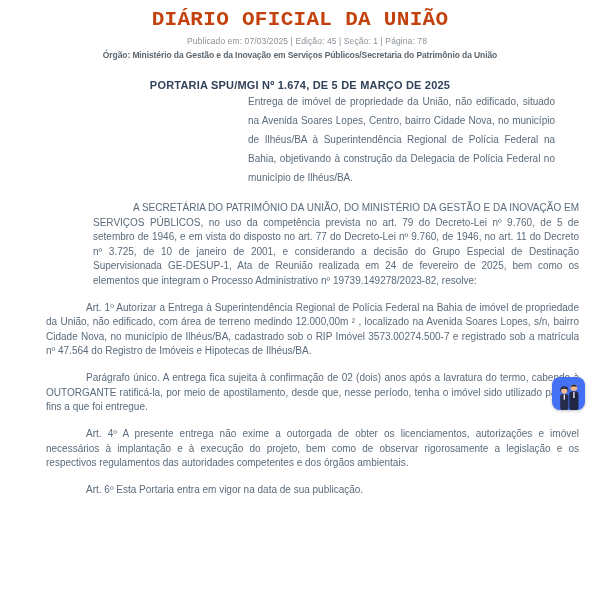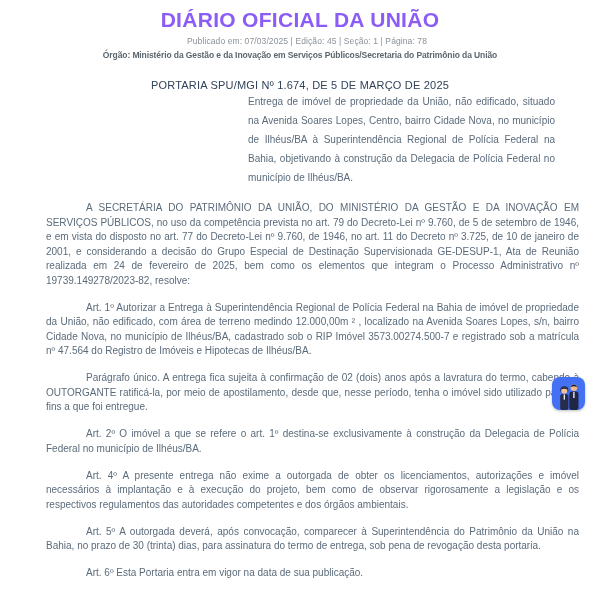--- a/index.html
+++ b/index.html
@@ -10,26 +10,26 @@
     overflow: hidden;
     position: relative;
     font-family: "Liberation Sans", sans-serif;
     -webkit-font-smoothing: antialiased;
   }
 
   
   .dou-header { padding-top: 8px; text-align: center; }
   .dou-title {
     margin: 0;
-    font-family: Liberation Sans, sans-serif;
+    font-family: Liberation Mono, monospace;
     font-weight: bold;
     font-size: 21px;
     line-height: 24px;
     letter-spacing: 0.3px;
-    color: #8b5cf6;
+    color: #c2410c;
   }
   .dou-meta {
     margin-top: 4px;
     font-size: 8.5px;
     line-height: 10px;
     color: #8a9199;
     letter-spacing: 0.1px;
     margin-left: 14px;
   }
   .dou-organ {
@@ -40,21 +40,21 @@
     letter-spacing: -0.1px;
     color: #5c666e;
   }
 
   
   .portaria-title {
     margin: 19px 0 0 0;
     text-align: center;
     font-size: 11px;
     line-height: 13px;
-    font-weight: normal;
+    font-weight: bold;
     letter-spacing: 0.2px;
     color: #30435a;
   }
 
   .doc-body {
     padding: 0 21px 0 46px;
     color: #5b6b7b;
     font-size: 10px;
   }
 
@@ -63,21 +63,21 @@
     text-align: justify;
     line-height: 19px;
   }
 
   .paragraph {
     margin: 12.5px 0 0 0;
     text-align: justify;
     text-indent: 40px;
     line-height: 14.5px;
   }
-  .paragraph.first { margin-top: 14px; }
+  .paragraph.first { margin-top: 14px; margin-left: 47px; }
 
   
   .vlibras-btn {
     position: absolute;
     left: 552px;
     top: 377px;
     width: 33px;
     height: 33px;
     border: none;
     padding: 0;
@@ -100,23 +100,21 @@
 
 <main>
   <h2 class="portaria-title">PORTARIA SPU/MGI Nº 1.674, DE 5 DE MARÇO DE 2025</h2>
 
   <div class="doc-body">
     <div class="ementa">Entrega de imóvel de propriedade da União, não edificado, situado na Avenida Soares Lopes, Centro, bairro Cidade Nova, no município de Ilhéus/BA à Superintendência Regional de Polícia Federal na Bahia, objetivando à construção da Delegacia de Polícia Federal no município de Ilhéus/BA.</div>
 
     <p class="paragraph first">A SECRETÁRIA DO PATRIMÔNIO DA UNIÃO, DO MINISTÉRIO DA GESTÃO E DA INOVAÇÃO EM SERVIÇOS PÚBLICOS, no uso da competência prevista no art. 79 do Decreto-Lei nº 9.760, de 5 de setembro de 1946, e em vista do disposto no art. 77 do Decreto-Lei nº 9.760, de 1946, no art. 11 do Decreto nº 3.725, de 10 de janeiro de 2001, e considerando a decisão do Grupo Especial de Destinação Supervisionada GE-DESUP-1, Ata de Reunião realizada em 24 de fevereiro de 2025, bem como os elementos que integram o Processo Administrativo nº 19739.149278/2023-82, resolve:</p>
     <p class="paragraph">Art. 1º Autorizar a Entrega à Superintendência Regional de Polícia Federal na Bahia de imóvel de propriedade da União, não edificado, com área de terreno medindo 12.000,00m ² , localizado na Avenida Soares Lopes, s/n, bairro Cidade Nova, no município de Ilhéus/BA, cadastrado sob o RIP Imóvel 3573.00274.500-7 e registrado sob a matrícula nº 47.564 do Registro de Imóveis e Hipotecas de Ilhéus/BA.</p>
     <p class="paragraph">Parágrafo único. A entrega fica sujeita à confirmação de 02 (dois) anos após a lavratura do termo, cabendo à OUTORGANTE ratificá-la, por meio de apostilamento, desde que, nesse período, tenha o imóvel sido utilizado para os fins a que foi entregue.</p>
-    <p class="paragraph">Art. 2º O imóvel a que se refere o art. 1º destina-se exclusivamente à construção da Delegacia de Polícia Federal no município de Ilhéus/BA.</p>
     <p class="paragraph">Art. 4º A presente entrega não exime a outorgada de obter os licenciamentos, autorizações e imóvel necessários à implantação e à execução do projeto, bem como de observar rigorosamente a legislação e os respectivos regulamentos das autoridades competentes e dos órgãos ambientais.</p>
-    <p class="paragraph">Art. 5º A outorgada deverá, após convocação, comparecer à Superintendência do Patrimônio da União na Bahia, no prazo de 30 (trinta) dias, para assinatura do termo de entrega, sob pena de revogação desta portaria.</p>
     <p class="paragraph">Art. 6º Esta Portaria entra em vigor na data de sua publicação.</p>
 
   </div>
 </main>
 
 <button class="vlibras-btn" aria-label="VLibras" style="background: rgb(68, 112, 244);">
   <svg viewBox="0 0 33 33" xmlns="http://www.w3.org/2000/svg">
 
     <path d="M8.3 13.2 a4 4 0 0 1 8 0 v1.2 h-8 z" fill="#1e2440"></path>
     <circle cx="12.3" cy="13.6" r="3.1" fill="#f2c094"></circle>

